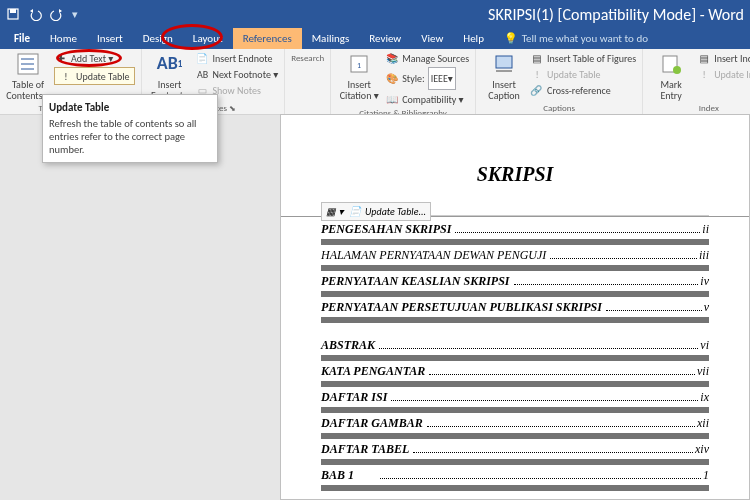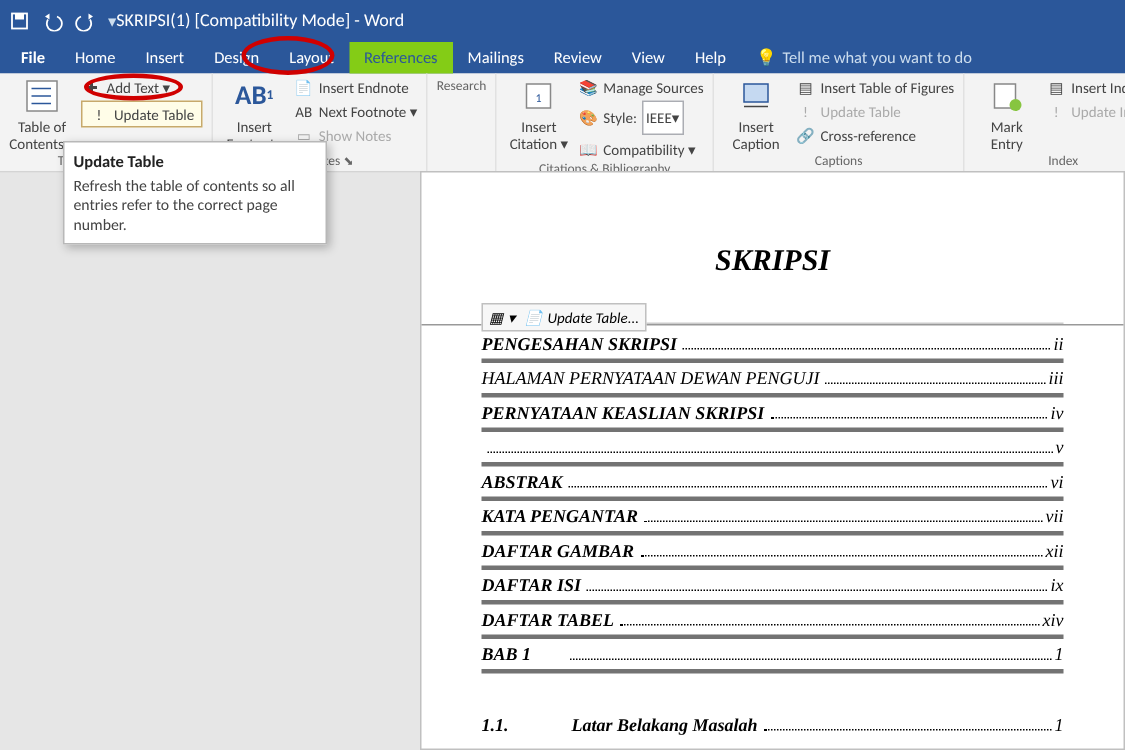--- a/index.html
+++ b/index.html
@@ -1,23 +1,23 @@
 <!DOCTYPE html>
 <html><head>
 <meta charset="utf-8">
 <style>
   * { box-sizing: border-box; margin: 0; padding: 0; }
   body { font-family: "Segoe UI", Calibri, sans-serif; font-size: 11px; background: #e6e6e6; overflow: hidden; width: 750px; height: 500px; }
   .titlebar { background: #2b579a; color: #fff; height: 28px; display: flex; align-items: center; padding: 0 6px; }
   .qat { display: flex; align-items: center; gap: 8px; }
   .qat-icon { width: 14px; height: 14px; display: inline-flex; align-items: center; justify-content: center; }
-  .title { flex: 1; text-align: left; font-size: 12px; }
+  .title { flex: 1; text-align: right; font-size: 16px; }
   .tabs { background: #2b579a; display: flex; padding-left: 4px; }
   .tab { padding: 4px 10px; color: #fff; font-size: 11px; cursor: pointer; }
-  .tab.active { background: #84cc16; color: #2b579a; }
+  .tab.active { background: #fdba74; color: #2b579a; }
   .tab.file { font-weight: bold; }
   .tell-me { display:flex; align-items:center; color:#cde; padding:4px 10px; font-size:11px; gap:4px;}
   .ribbon { background: #f3f3f3; border-bottom: 1px solid #d4d4d4; height: 66px; display: flex; }
   .group { border-right: 1px solid #e1e1e1; padding: 2px 6px 0 6px; display: flex; flex-direction: column; }
   .group-body { flex: 1; display: flex; align-items: flex-start; gap: 4px; }
   .group-label { text-align: center; font-size: 9px; color: #666; padding: 1px 0; }
   .bigbtn { text-align: center; width: 44px; font-size: 10px; color: #444; line-height: 1.1; }
   .bigbtn .bi { width: 30px; height: 26px; margin: 0 auto 2px; display:flex; align-items:center; justify-content:center;}
   .smallstack { display: flex; flex-direction: column; gap: 2px; font-size: 10px; color: #444; }
   .smallstack div { display: flex; align-items: center; gap: 3px; white-space: nowrap; }
@@ -29,21 +29,21 @@
   #circle-upd { top:49px; left:56px; width:66px; height:18px;}
   .tooltip { position:absolute; top:94px; left:42px; width:176px; background:#fff; border:1px solid #b8b8b8; box-shadow:2px 2px 6px rgba(0,0,0,0.25); padding:6px; font-size:10.5px; color:#444;}
   .tooltip b{ color:#222; font-size:11px; display:block; margin-bottom:3px;}
   .docarea { position:absolute; top:114px; left:280px; right:0; bottom:0; background:#fff; border:1px solid #c0c0c0;}
   .page { padding: 48px 40px 0 40px; font-style: italic; }
   .page h1 { text-align:center; font-family:"Times New Roman",serif; font-size:20px; font-weight:bold; margin-bottom:30px;}
   .toc-tools { position:absolute; top:140px; left:0; background:#f7f7f7; border:1px solid #c0c0c0; padding:2px 4px; font-size:10px; display:flex; align-items:center; gap:6px;}
   .toc-tools .tbtn{ display:flex; align-items:center; gap:3px;}
   .toc-hr { border:none; border-top:1px solid #999; margin:0 -40px 2px -40px;}
   .toc { font-family:"Times New Roman",serif; font-size:12px; }
-  .toc-row { display:flex; align-items:baseline; border-top:3px solid #737373; padding:3px 0 2px 0;}
+  .toc-row { display:flex; align-items:baseline; border-top:6px solid #737373; padding:3px 0 2px 0;}
   .toc-row:first-child{border-top:none;}
   .toc-row .lbl { font-weight:bold;}
   .toc-row.sub .lbl{ padding-left:30px; font-weight:normal;}
   .toc-row .chap{ font-weight:bold; margin-right:22px;}
   .toc-row .subn{ font-weight:bold; margin-right:12px; padding-left:0;margin-top:24px;}
   .toc-row .dots { flex:1; border-bottom:1.5px dotted #000; margin:0 2px 3px 4px;}
   .toc-row .pg { font-weight:normal; }
   .ruler { position:absolute; top:-14px; left:0; right:0; height:14px; background:#fff; border-bottom:1px solid #ccc;}
 </style>
 </head>
@@ -269,42 +269,43 @@
             <span class="lbl" style="font-weight:normal;">HALAMAN PERNYATAAN DEWAN PENGUJI</span>
             <span class="dots"></span>
             <span class="pg">iii</span>
           </div>
           <div class="toc-row">
             <span class="lbl" style="font-weight:bold;">PERNYATAAN KEASLIAN SKRIPSI</span>
             <span class="dots"></span>
             <span class="pg">iv</span>
           </div>
           <div class="toc-row">
+            <span class="lbl" style="font-weight:bold;">PERNYATAAN PERSETUJUAN PUBLIKASI SKRIPSI</span>
             <span class="dots"></span>
             <span class="pg">v</span>
           </div>
           <div class="toc-row">
-            <span class="lbl" style="font-weight:bold;">ABSTRAK</span>
+            <span class="lbl" style="font-weight:bold;margin-top:12px;">ABSTRAK</span>
             <span class="dots"></span>
             <span class="pg">vi</span>
           </div>
           <div class="toc-row">
             <span class="lbl" style="font-weight:bold;">KATA PENGANTAR</span>
             <span class="dots"></span>
             <span class="pg">vii</span>
           </div>
           <div class="toc-row">
+            <span class="lbl" style="font-weight:bold;">DAFTAR ISI</span>
+            <span class="dots"></span>
+            <span class="pg">ix</span>
+          </div>
+          <div class="toc-row">
             <span class="lbl" style="font-weight:bold;">DAFTAR GAMBAR</span>
             <span class="dots"></span>
             <span class="pg">xii</span>
-          </div>
-          <div class="toc-row">
-            <span class="lbl" style="font-weight:bold;">DAFTAR ISI</span>
-            <span class="dots"></span>
-            <span class="pg">ix</span>
           </div>
           <div class="toc-row">
             <span class="lbl" style="font-weight:bold;">DAFTAR TABEL</span>
             <span class="dots"></span>
             <span class="pg">xiv</span>
           </div>
           <div class="toc-row">
             <span class="chap">BAB 1</span>
             <span class="dots"></span>
             <span class="pg">1</span>

